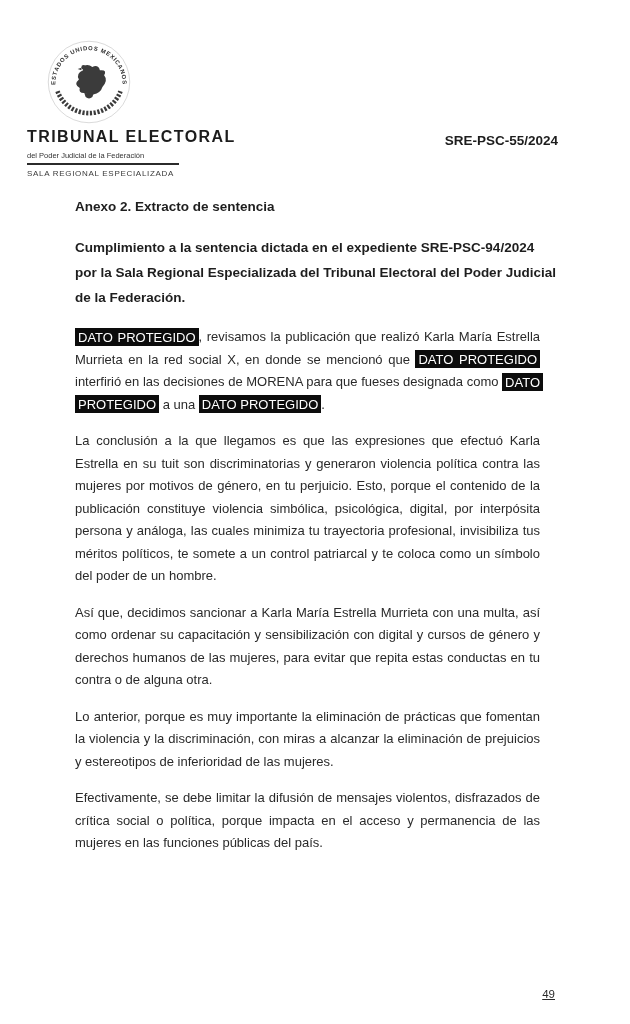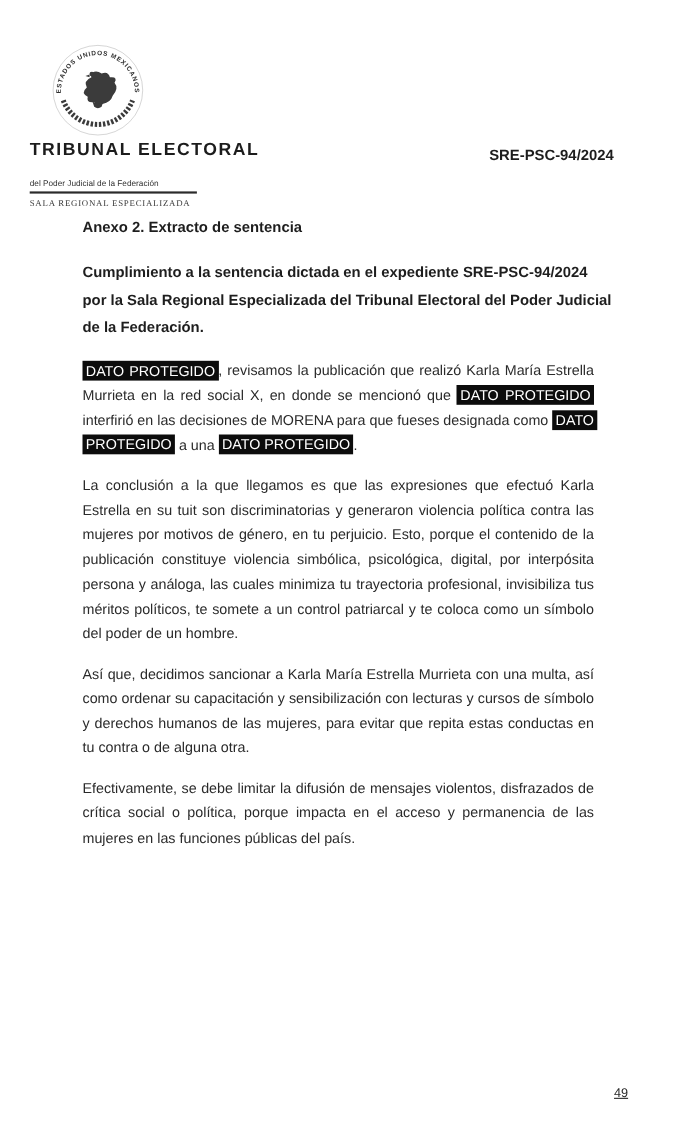--- a/index.html
+++ b/index.html
@@ -31,35 +31,34 @@
   .org-name {
     font-size: 16px;
     font-weight: bold;
     letter-spacing: 1.4px;
     color: #1c1c1c;
     white-space: nowrap;
   }
   .org-subtitle {
     font-size: 7.5px;
     color: #333333;
-    margin-top: 16px;
+    margin-top: 5px;
     white-space: nowrap;
   }
   .org-divider {
     border: none;
     border-top: 2px solid #2b2b2b;
     margin: 3px 0 4px 0;
     width: 152px;
   }
   .org-division {
     font-size: 8px;
     letter-spacing: 0.7px;
     color: #3a3a3a;
     white-space: nowrap;
-    font-family: Liberation Serif, serif;
   }
   .case-number {
     position: absolute;
     top: 133px;
     right: 72px;
     font-size: 13.5px;
     font-weight: bold;
     color: #1d1d1d;
   }
 
@@ -96,21 +95,21 @@
     background: #0c0c0c;
     color: #ffffff;
     padding: 1.5px 3px;
     box-decoration-break: clone;
     -webkit-box-decoration-break: clone;
   }
 
   .page-number {
     position: absolute;
     top: 988px;
-    right: 59px;
+    right: 75px;
     font-size: 11.5px;
     color: #2a2a2a;
     text-decoration: underline;
   }
 </style>
 </head>
 <body>
 
 <div class="page">
 
@@ -132,28 +131,29 @@
         <path d="M41 33 l-4.5 1.5 l4.5 1.5 z"></path>
         <path d="M44 62 q6 5 12 0 l-2 6 q-4 3 -8 0 z"></path>
       </g>
     </svg>
     <div class="org-name">TRIBUNAL ELECTORAL</div>
     <div class="org-subtitle">del Poder Judicial de la Federación</div>
     <hr class="org-divider">
     <div class="org-division">SALA REGIONAL ESPECIALIZADA</div>
   </div>
 
-  <div class="case-number">SRE-PSC-94/2024</div>
+  <div class="case-number">SRE-PSC-55/2024</div>
 
   <div class="doc">
     <h1 class="doc-title">Anexo 2. Extracto de sentencia</h1>
     <p class="doc-subtitle">Cumplimiento a la sentencia dictada en el expediente SRE-PSC-94/2024 por la Sala Regional Especializada del Tribunal Electoral del Poder Judicial de la Federación.</p>
     <div>
         <p class="para"><span class="redacted">DATO PROTEGIDO</span><span>, revisamos la publicación que realizó Karla María Estrella Murrieta en la red social X, en donde se mencionó que </span><span class="redacted">DATO PROTEGIDO</span><span> interfirió en las decisiones de MORENA para que fueses designada como </span><span class="redacted">DATO PROTEGIDO</span><span> a una </span><span class="redacted">DATO PROTEGIDO</span><span>.</span></p>
         <p class="para"><span>La conclusión a la que llegamos es que las expresiones que efectuó Karla Estrella en su tuit son discriminatorias y generaron violencia política contra las mujeres por motivos de género, en tu perjuicio. Esto, porque el contenido de la publicación constituye violencia simbólica, psicológica, digital, por interpósita persona y análoga, las cuales minimiza tu trayectoria profesional, invisibiliza tus méritos políticos, te somete a un control patriarcal y te coloca como un símbolo del poder de un hombre.</span></p>
-        <p class="para"><span>Así que, decidimos sancionar a Karla María Estrella Murrieta con una multa, así como ordenar su capacitación y sensibilización con lecturas y cursos de símbolo y derechos humanos de las mujeres, para evitar que repita estas conductas en tu contra o de alguna otra.</span></p>
+        <p class="para"><span>Así que, decidimos sancionar a Karla María Estrella Murrieta con una multa, así como ordenar su capacitación y sensibilización con digital y cursos de género y derechos humanos de las mujeres, para evitar que repita estas conductas en tu contra o de alguna otra.</span></p>
+        <p class="para"><span>Lo anterior, porque es muy importante la eliminación de prácticas que fomentan la violencia y la discriminación, con miras a alcanzar la eliminación de prejuicios y estereotipos de inferioridad de las mujeres.</span></p>
         <p class="para"><span>Efectivamente, se debe limitar la difusión de mensajes violentos, disfrazados de crítica social o política, porque impacta en el acceso y permanencia de las mujeres en las funciones públicas del país.</span></p>
       </div>
   </div>
 
   <div class="page-number">49</div>
 
 </div>
 
 </body></html>

